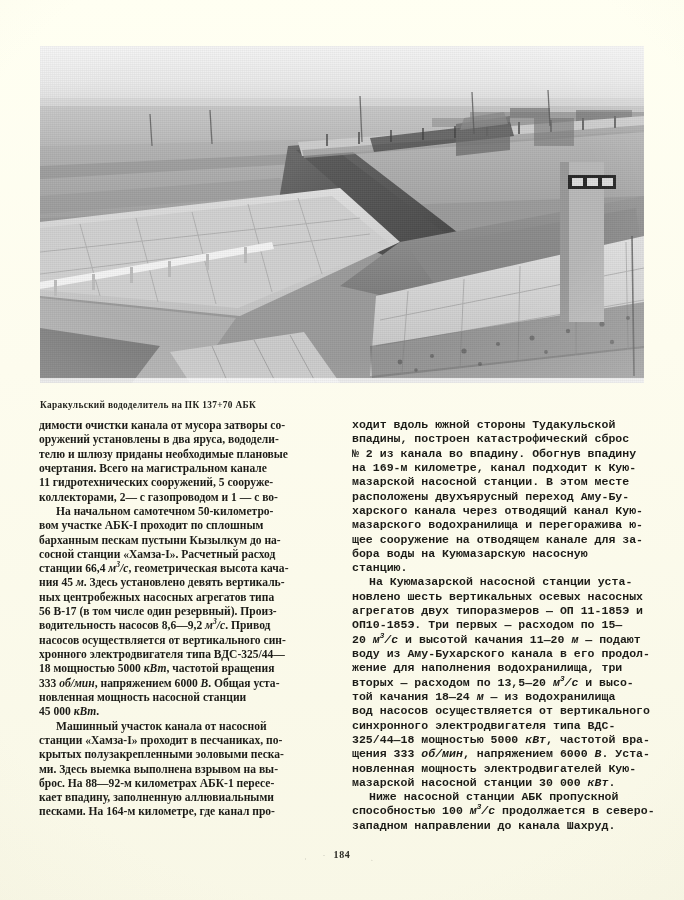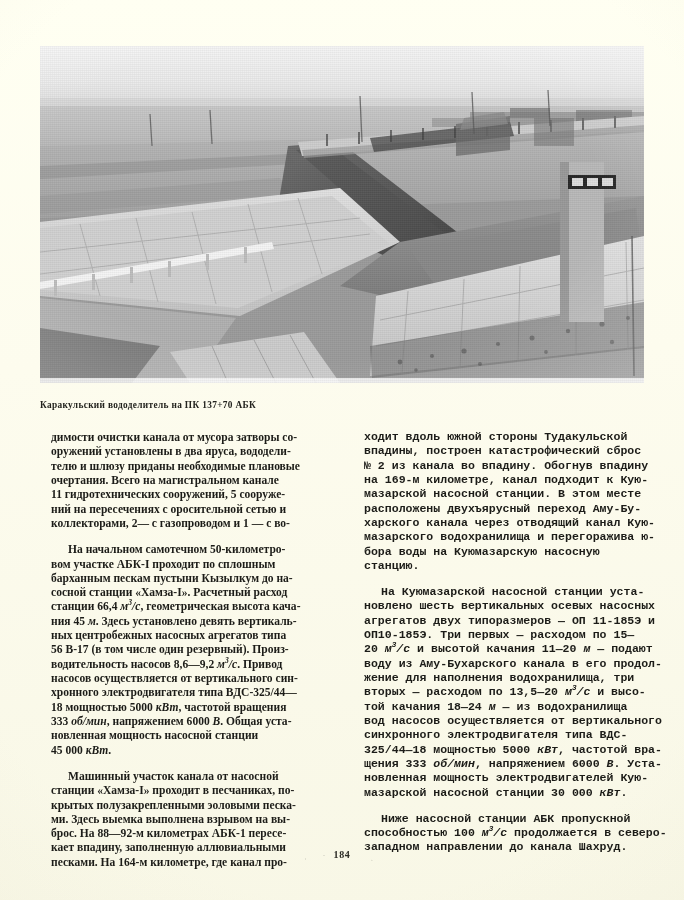--- a/index.html
+++ b/index.html
@@ -77,21 +77,21 @@
     line-height: 14.32px;
     color: #1c1c18;
     text-align: justify;
     text-justify: inter-word;
     hyphens: manual;
     font-weight: 600;
   }
   .col.left  { left: 39px; }
   .col.right { left: 352px; font-family: Liberation Mono, monospace; }
 
-  .col p { margin: 12px; }
+  .col p { margin: 0; }
   
   .col .ln {
     display: block;
     text-align: justify;
     white-space: nowrap;
   }
   .col .ln::after {
     content: "";
     display: inline-block;
     width: 100%;
@@ -301,21 +301,20 @@
 
   <div class="caption">Каракульский вододелитель на ПК 137+70 АБК</div>
 
   <div class="col left">
     <p>
       <span class="ln">димости очистки канала от мусора затворы со-</span>
       <span class="ln">оружений установлены в два яруса, вододели-</span>
       <span class="ln">телю и шлюзу приданы необходимые плановые</span>
       <span class="ln">очертания. Всего на магистральном канале</span>
       <span class="ln">11 гидротехнических сооружений, 5 сооруже-</span>
-      <span class="ln">ний на пересечениях с оросительной сетью и</span>
       <span class="ln">коллекторами, 2— с газопроводом и 1 — с во-</span>
     </p>
     <p>
       <span class="ln" style="text-indent:17px">На начальном самотечном 50-километро-</span>
       <span class="ln">вом участке АБК-I проходит по сплошным</span>
       <span class="ln">барханным пескам пустыни Кызылкум до на-</span>
       <span class="ln">сосной станции «Хамза-I». Расчетный расход</span>
       <span class="ln">станции 66,4 <span class="ital">м<sup>3</sup>/с</span>, геометрическая высота кача-</span>
       <span class="ln">ния 45 <span class="ital">м</span>. Здесь установлено девять вертикаль-</span>
       <span class="ln">ных центробежных насосных агрегатов типа</span>
@@ -342,20 +341,21 @@
   <div class="col right">
     <p>
       <span class="ln">ходит вдоль южной стороны Тудакульской</span>
       <span class="ln">впадины, построен катастрофический сброс</span>
       <span class="ln">№ 2 из канала во впадину. Обогнув впадину</span>
       <span class="ln">на 169-м километре, канал подходит к Кую-</span>
       <span class="ln">мазарской насосной станции. В этом месте</span>
       <span class="ln">расположены двухъярусный переход Аму-Бу-</span>
       <span class="ln">харского канала через отводящий канал Кую-</span>
       <span class="ln">мазарского водохранилища и перегоражива ю-</span>
+      <span class="ln">щее сооружение на отводящем канале для за-</span>
       <span class="ln">бора воды на Куюмазарскую насосную</span>
       <span class="ln last">станцию.</span>
     </p>
     <p>
       <span class="ln" style="text-indent:17px">На Куюмазарской насосной станции уста-</span>
       <span class="ln">новлено шесть вертикальных осевых насосных</span>
       <span class="ln">агрегатов двух типоразмеров — ОП 11-185Э и</span>
       <span class="ln">ОП10-185Э. Три первых — расходом по 15—</span>
       <span class="ln">20 <span class="ital">м<sup>3</sup>/с</span> и высотой качания 11—20 <span class="ital">м</span> — подают</span>
       <span class="ln">воду из Аму-Бухарского канала в его продол-</span>

